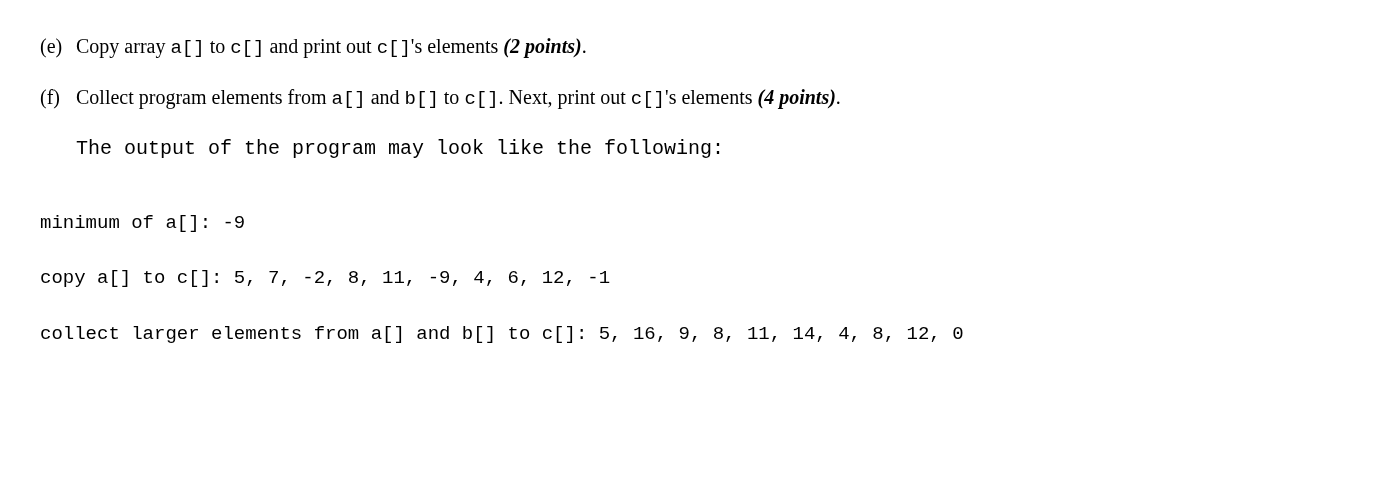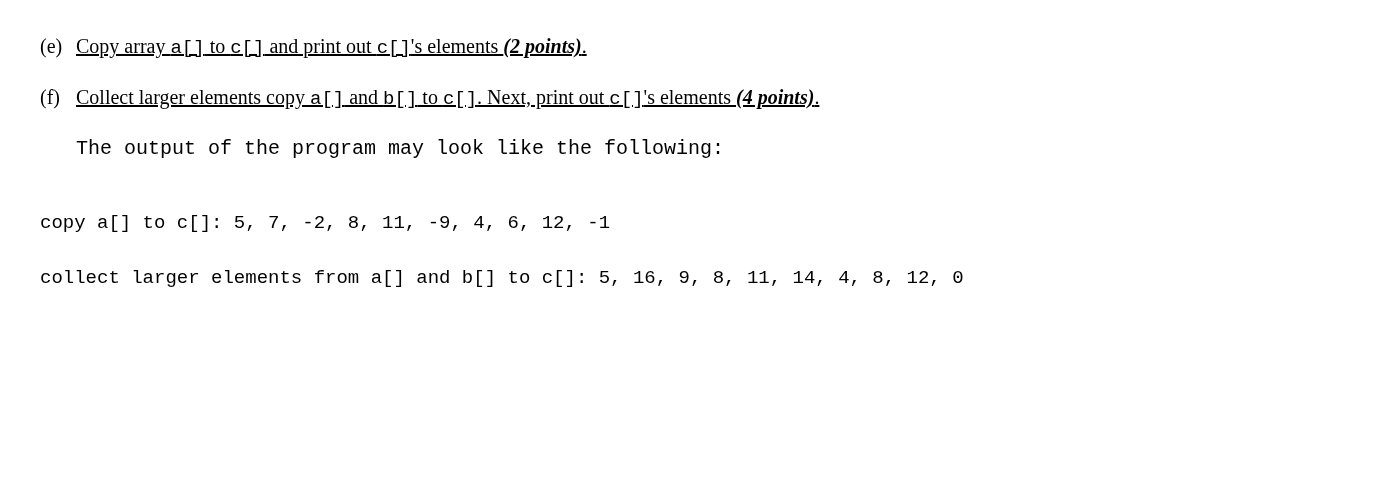--- a/index.html
+++ b/index.html
@@ -15,21 +15,20 @@
       margin-bottom: 18px;
       display: flex;
       align-items: baseline;
     }
     .question-label {
       min-width: 36px;
       flex-shrink: 0;
     }
     .question-text {
       flex: 1;
-      text-decoration: underline;
     }
     .code-inline {
       font-family: 'Courier New', Courier, monospace;
       font-size: 19px;
     }
     .points {
       font-style: italic;
       font-weight: bold;
     }
     .intro-text {
@@ -55,22 +54,23 @@
 <div class="question-item">
   <span class="question-label">(e)</span>
   <span class="question-text">
     <span>Copy array </span><span class="code-inline">a[]</span><span> to </span><span class="code-inline">c[]</span><span> and print out </span><span class="code-inline">c[]</span><span>'s elements </span><span class="points">(2 points)</span><span>.</span>
   </span>
 </div>
 
 <div class="question-item">
   <span class="question-label">(f)</span>
   <span class="question-text">
-    <span>Collect larger elements copy </span><span class="code-inline">a[]</span><span> and </span><span class="code-inline">b[]</span><span> to </span><span class="code-inline">c[]</span><span>. Next, print out </span><span class="code-inline">c[]</span><span>'s elements </span><span class="points">(4 points)</span><span>.</span>
+    <span>Collect program elements from </span><span class="code-inline">a[]</span><span> and </span><span class="code-inline">b[]</span><span> to </span><span class="code-inline">c[]</span><span>. Next, print out </span><span class="code-inline">c[]</span><span>'s elements </span><span class="points">(4 points)</span><span>.</span>
   </span>
 </div>
 
 <div class="intro-text">The output of the program may look like the following:</div>
 
 <div class="output-block">
+<span class="output-line">minimum of a[]: -9</span>
 <span class="output-line">copy a[] to c[]: 5, 7, -2, 8, 11, -9, 4, 6, 12, -1</span>
 <span class="output-line">collect larger elements from a[] and b[] to c[]: 5, 16, 9, 8, 11, 14, 4, 8, 12, 0</span>
 </div>
 
 </body></html>

